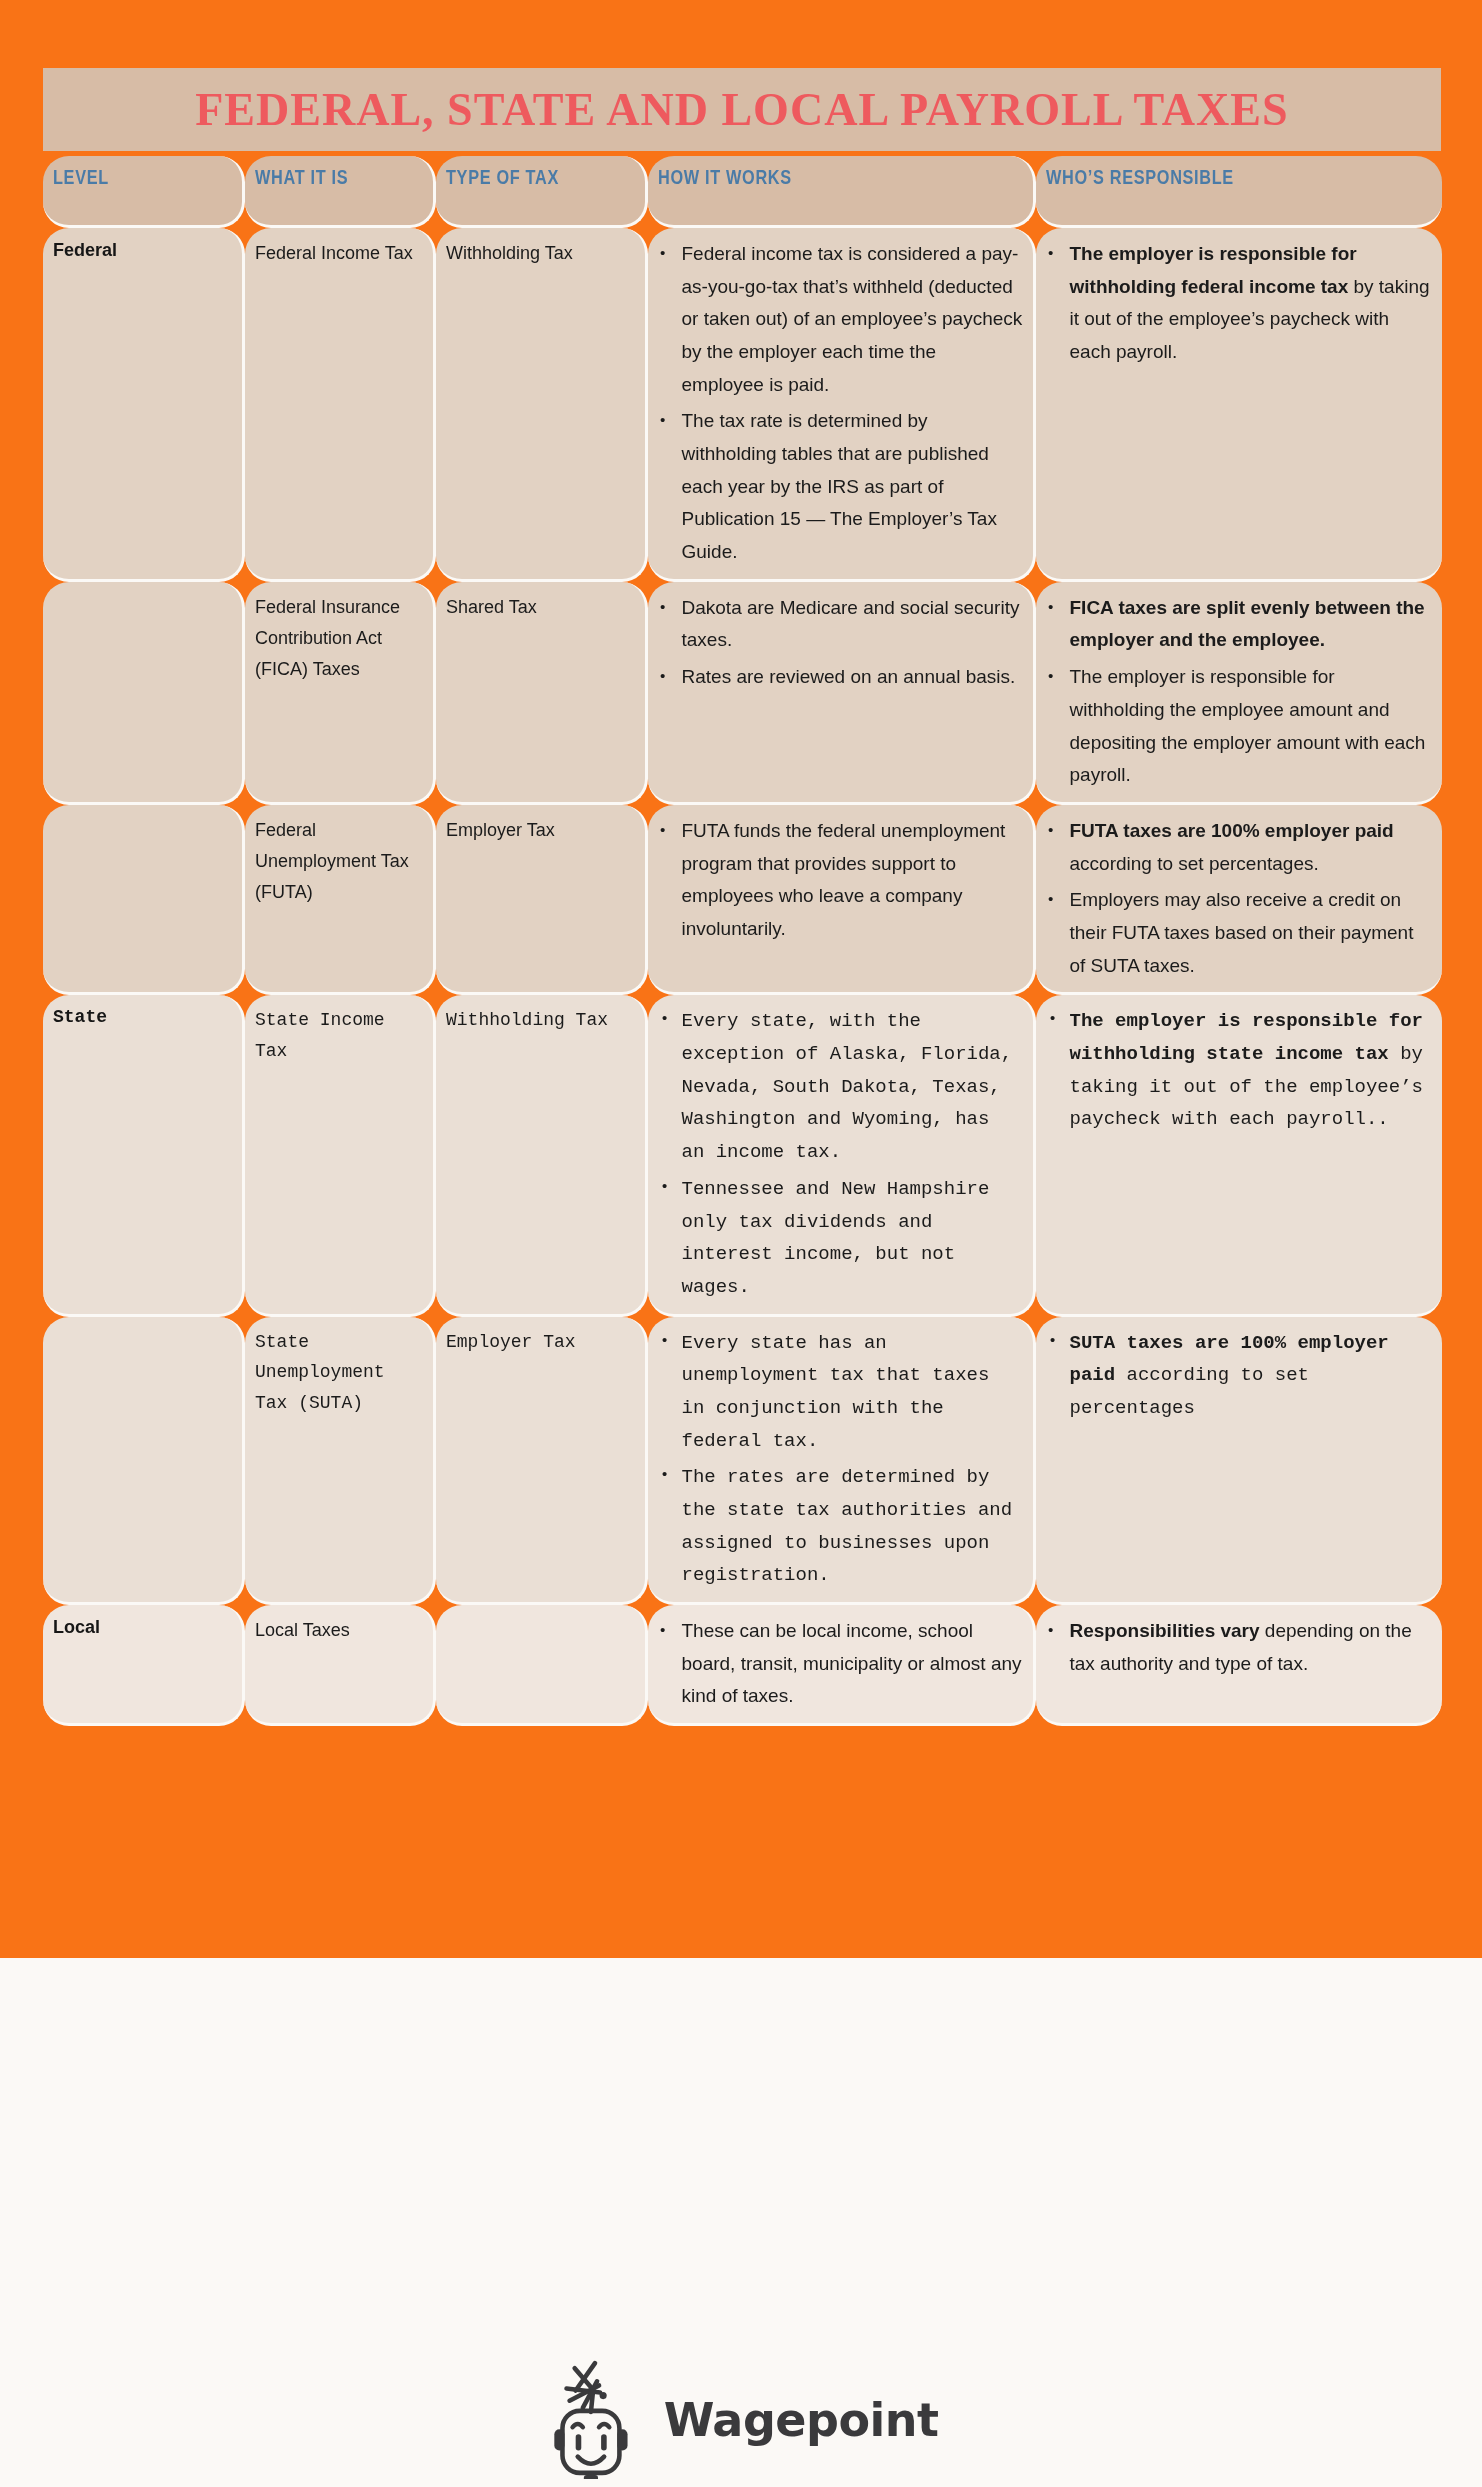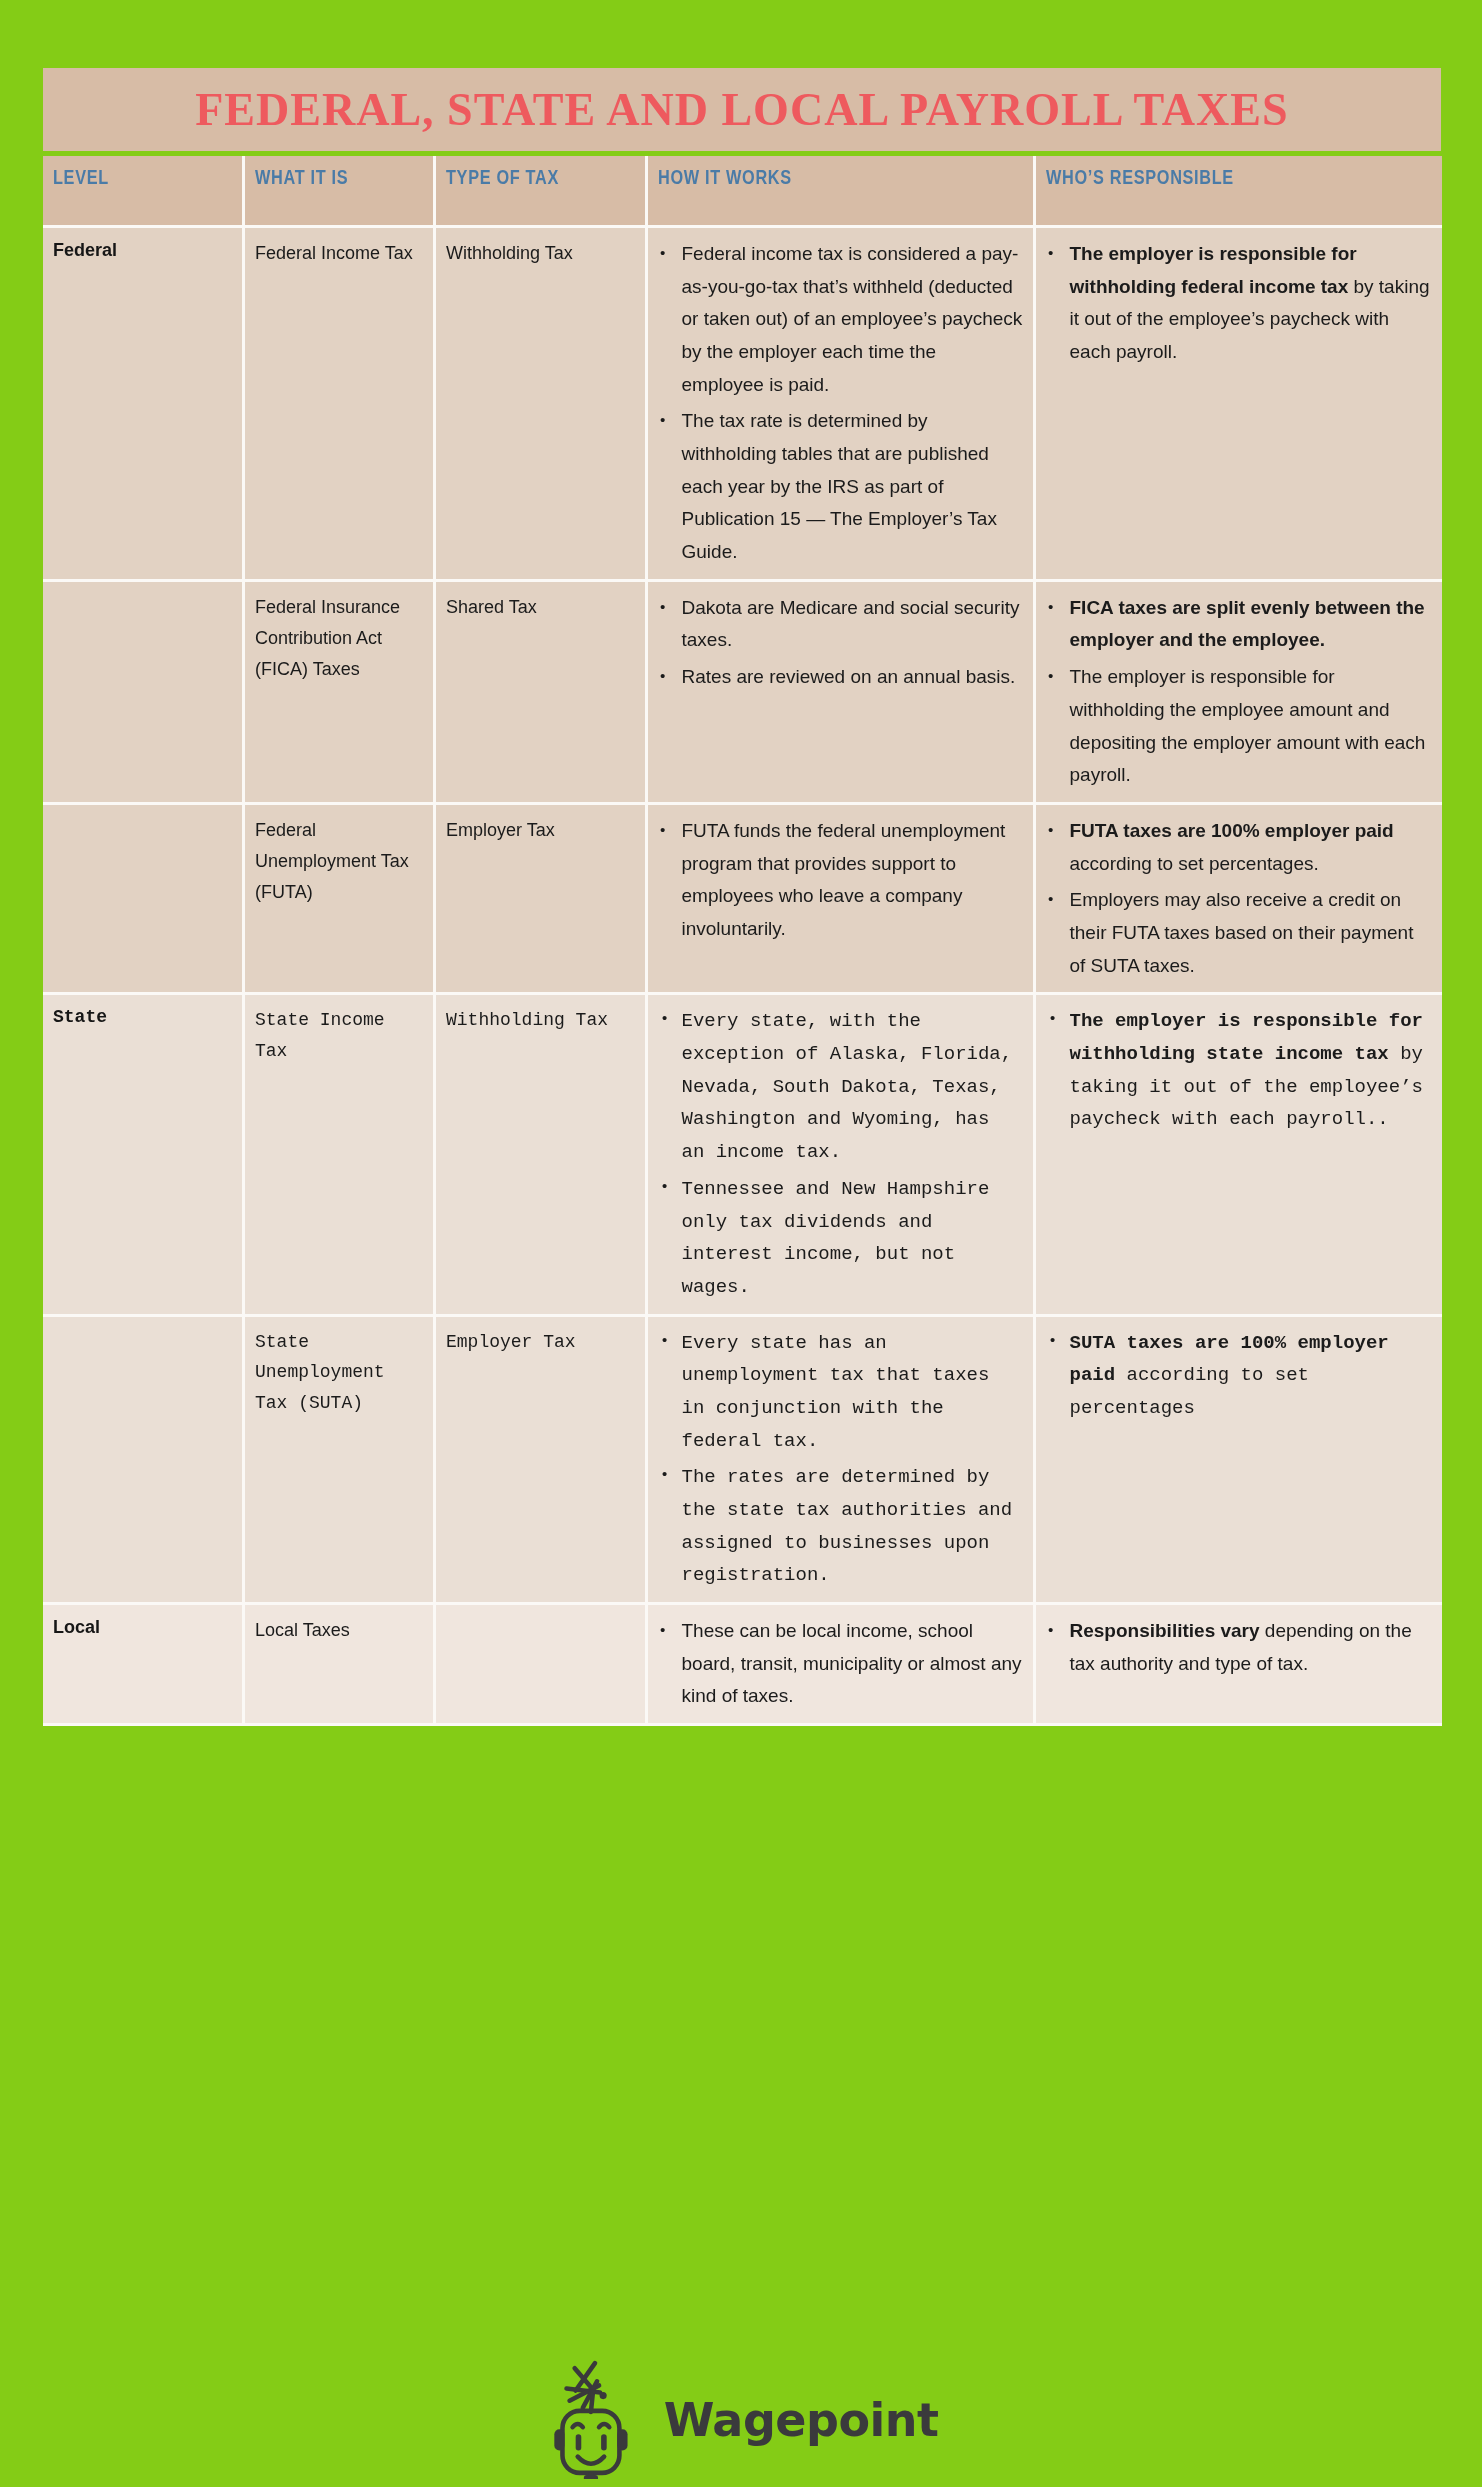--- a/index.html
+++ b/index.html
@@ -9,22 +9,22 @@
   }
   body {
     width: 1483px;
     height: 2487px;
     font-family: "Liberation Sans", sans-serif;
     -webkit-font-smoothing: antialiased;
   }
   .page {
     position: relative;
     width: 1483px;
-    height: 2487px;
-    background: #84cc16;
+    height: 1958px;
+    background: #f97316;
     box-sizing: border-box;
   }
 
   
   .title-band {
     position: absolute;
     left: 43px;
     top: 68px;
     width: 1398px;
     height: 83px;
@@ -59,20 +59,21 @@
   .tbl col.c-what    { width: 191px; }
   .tbl col.c-type    { width: 212px; }
   .tbl col.c-how     { width: 388px; }
   .tbl col.c-who     { width: 406px; }
 
   .tbl th, .tbl td {
     vertical-align: top;
     padding: 10px;
     border-right: 3.1px solid #FBF9F6;
     border-bottom: 3.6px solid #FBF9F6;
+    border-radius: 26px;
   }
   .tbl th:last-child, .tbl td:last-child { border-right: 0; }
 
   
   thead th {
     background: #D7BCA6;
     height: 49px;
     padding: 0 18.4px;
     text-align: left;
     vertical-align: middle;

